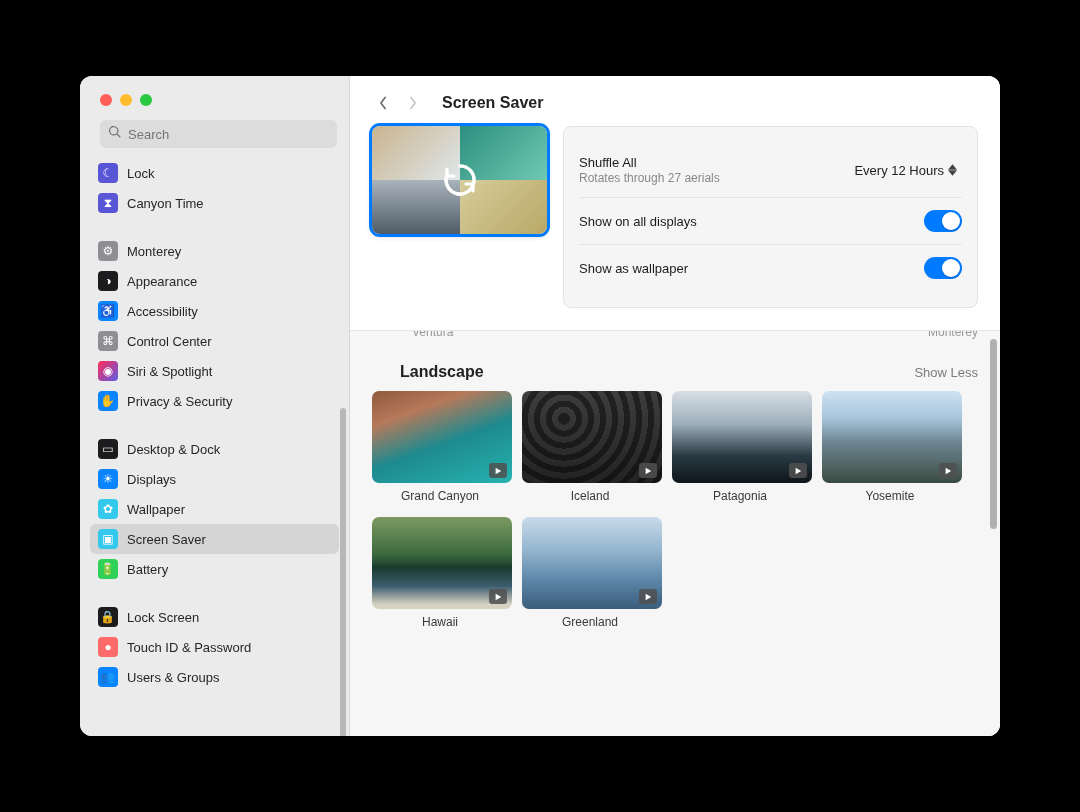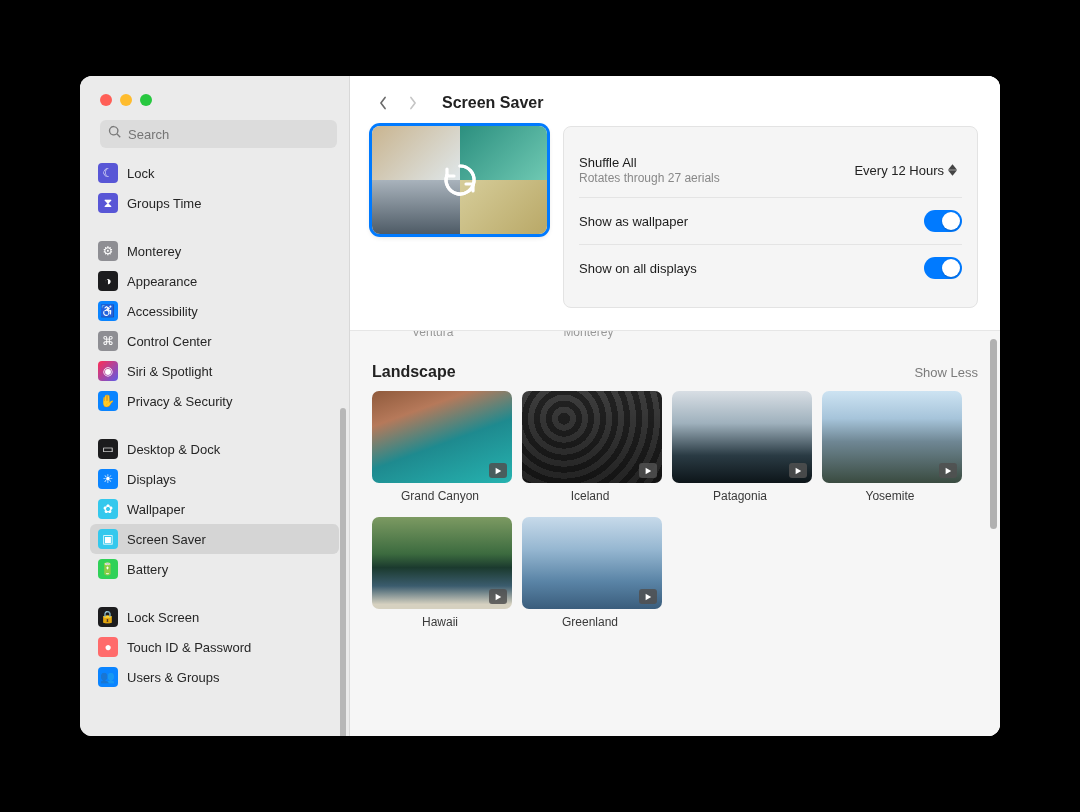--- a/index.html
+++ b/index.html
@@ -42,23 +42,23 @@
 .prow .left { display: flex; flex-direction: column; }
 .prow .t1 { font-size: 13px; color: #1c1c1c; }
 .prow .t2 { font-size: 12px; color: #888; margin-top: 1px; }
 .dropdown { display: flex; align-items: center; gap: 4px; font-size: 13px; color: #222; cursor: pointer; }
 .dd-chev { width: 14px; height: 16px; display: flex; flex-direction: column; justify-content: center; gap: 0; }
 .dd-chev svg { width: 9px; height: 6px; fill: #444; }
 .switch { width: 38px; height: 22px; background: #007aff; border-radius: 11px; position: relative; cursor: pointer; }
 .switch::after { content: ""; position: absolute; right: 2px; top: 2px; width: 18px; height: 18px; background: #fff; border-radius: 50%; box-shadow: 0 1px 2px rgba(0,0,0,0.2); }
 .content { flex: 1; overflow-y: auto; padding: 0 22px 20px 22px; background: #f6f6f6; border-top: 1px solid #e6e6e6; position: relative; }
 .content-scrollbar { position: absolute; right: 3px; top: 8px; width: 7px; height: 190px; background: rgba(0,0,0,0.28); border-radius: 4px; }
-.cut-row { display: flex; gap: 110px; padding-left: 40px; color: #3a3a3a; font-size: 12px; padding-top: 0px; margin-top: -6px; margin-bottom: 14px; opacity: 0.5; }
+.cut-row { display: flex; gap: 110px; padding-left: 40px; color: #3a3a3a; font-size: 12px; padding-top: 0px; margin-top: -6px; margin-bottom: 14px; opacity: 0.5; justify-content: space-between; }
 .sect-head { display: flex; justify-content: space-between; align-items: baseline; margin: 24px 0 10px 0; }
-.sect-head h2 { font-size: 16px; font-weight: 700; color: #222; }
+.sect-head h2 { font-size: 16px; font-weight: 700; color: #222; margin-left: 28px; }
 .sect-head .action { font-size: 13px; color: #7b7b7b; cursor: pointer; }
 .thumbs { display: flex; flex-wrap: wrap; gap: 14px; }
 .thumb { width: 136px; }
 .tbox { width: 140px; height: 92px; border-radius: 7px; position: relative; overflow: hidden; }
 .tbox.canyon { background: linear-gradient(160deg,#8f5a3c 0%,#b6795a 25%,#1e8a8f 55%,#26b3b0 100%); }
 .tbox.iceland { background: repeating-radial-gradient(circle at 30% 30%, #3b3b3b 0,#3b3b3b 6px,#6a6a6a 6px,#6a6a6a 12px), linear-gradient(180deg,#4a4a4a,#2a2a2a); background-blend-mode: overlay; }
 .tbox.patagonia { background: linear-gradient(180deg,#d8dee4 0%,#9fb1bd 35%,#2a3b44 70%,#0d1519 100%); }
 .tbox.hawaii { background: linear-gradient(180deg,#7c9a62 0%,#3c6b3f 40%,#1b3a2e 55%,#3b5c6e 75%,#d6d1c0 95%); }
 .tbox.yosemite { background: linear-gradient(180deg,#cde3f2 0%,#a6c4da 30%,#6f8794 55%,#3a4b40 100%); }
 .tbox.greenland { background: linear-gradient(180deg,#c7daea 0%,#96b7d1 35%,#5a84a6 70%,#3a5d7c 100%); }
@@ -88,21 +88,21 @@
       </div>
     </div>
     <div class="sidebar-list" id="sidebar-list">
       <div class="side-scrollbar"></div>
     <div class="side-item">
           <div class="side-icon" style="background: rgb(88, 86, 214);">☾</div>
           <span>Lock</span>
         </div>
         <div class="side-item">
           <div class="side-icon" style="background: rgb(88, 86, 214);">⧗</div>
-          <span>Groups Time</span>
+          <span>Canyon Time</span>
         </div>
         <div class="group-gap"></div>
         <div class="side-item">
           <div class="side-icon" style="background: rgb(142, 142, 147);">⚙</div>
           <span>Monterey</span>
         </div>
         <div class="side-item">
           <div class="side-icon" style="background: rgb(28, 28, 30);">◑</div>
           <span>Appearance</span>
         </div>
@@ -203,25 +203,25 @@
               <svg viewBox="0 0 10 6">
                   <path d="M5 0 0 6h10z"></path>
                 </svg>
               <svg viewBox="0 0 10 6">
                   <path d="M5 6 0 0h10z"></path>
                 </svg>
             </span>
           </div>
         </div>
         <div class="prow">
+          <span class="t1">Show on all displays</span>
+          <div class="switch"></div>
+        </div>
+        <div class="prow">
           <span class="t1">Show as wallpaper</span>
-          <div class="switch"></div>
-        </div>
-        <div class="prow">
-          <span class="t1">Show on all displays</span>
           <div class="switch"></div>
         </div>
       </div>
     </div>
 
     <div class="content">
       <div class="content-scrollbar"></div>
       <div class="cut-row">
         <span>Ventura</span>
         <span>Monterey</span>

